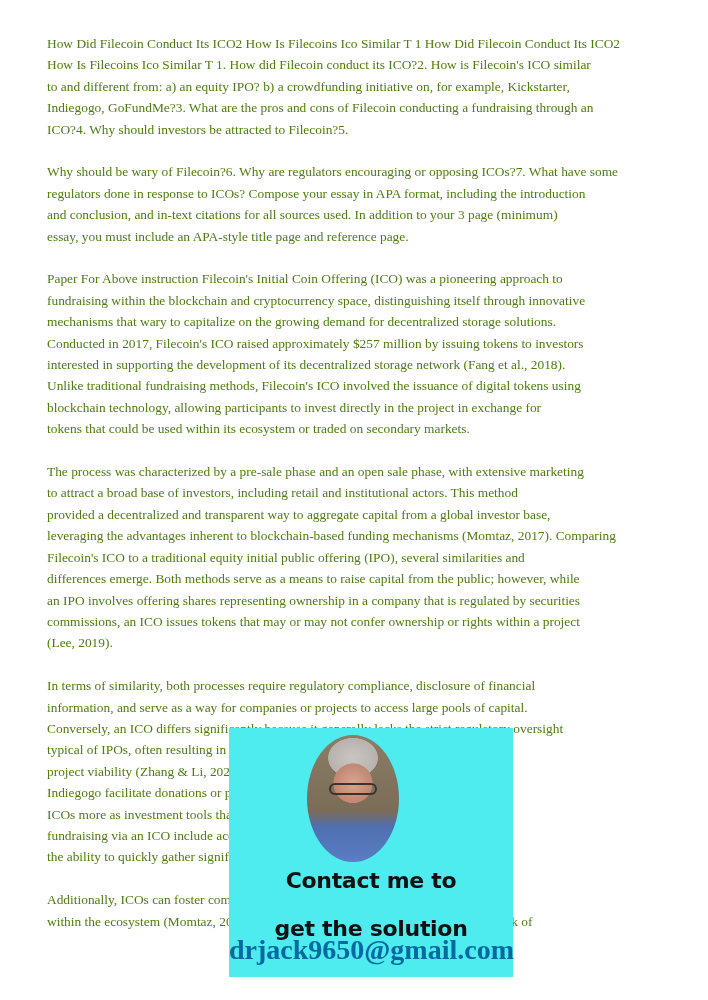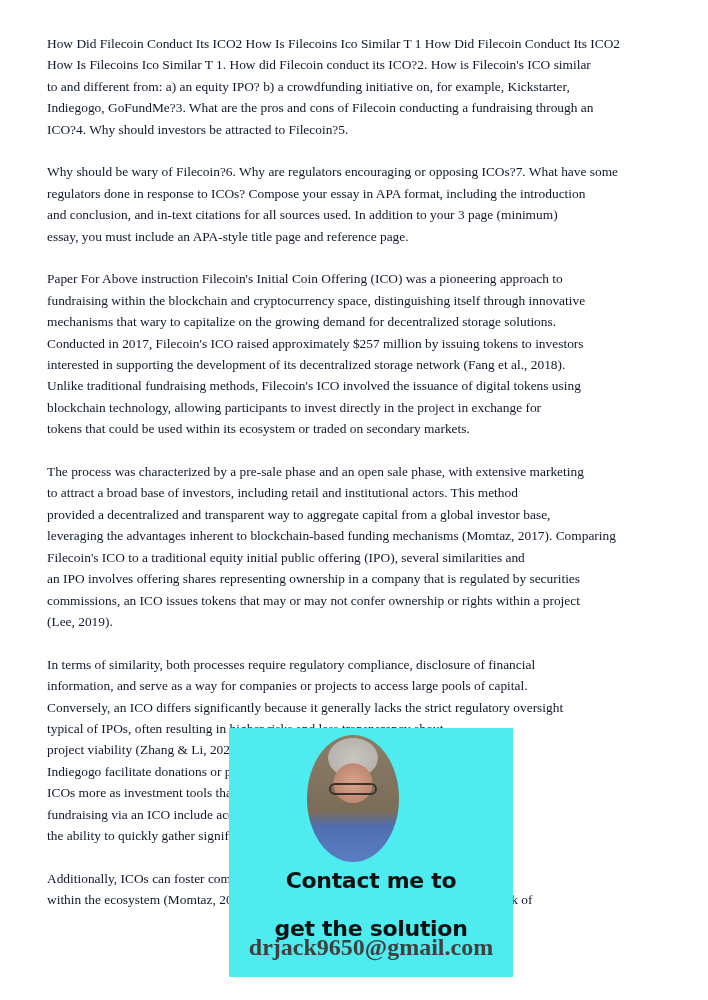--- a/index.html
+++ b/index.html
@@ -1,19 +1,19 @@
 <!DOCTYPE html>
 <html><head>
 <meta charset="utf-8">
 <style>
   html, body { margin: 0; padding: 0; background: #ffffff; }
   body { width: 708px; height: 1000px; position: relative; overflow: hidden; }
   .page {
     position: absolute; left: 47px; top: 33px; width: 640px;
-    font-family: "Liberation Serif", serif; font-size: 13.4px; color: #0f172a;
+    font-family: "Liberation Serif", serif; font-size: 13.4px; color: #4d7c0f;
     line-height: 21.4px;
   }
   .para { margin: 0 0 21.4px 0; }
   .line { display: block; white-space: nowrap; }
   .overlay {
     position: absolute; left: 229px; top: 728px; width: 284px; height: 249px;
     background: #4eebef;
   }
   .portrait {
     position: absolute; left: 78px; top: 7px; width: 92px; height: 127px;
@@ -30,22 +30,22 @@
   }
   .cta1, .cta2 {
     position: absolute; left: 0; width: 100%; text-align: center;
     font-family: "DejaVu Sans", sans-serif; font-weight: bold; color: #111;
     font-size: 22px; letter-spacing: -0.3px;
   }
   .cta1 { top: 140px; }
   .cta2 { top: 188px; }
   .email {
     position: absolute; left: 0; width: 100%; top: 206px; text-align: center;
-    font-family: "Liberation Serif", serif; font-weight: bold; color: #404040;
-    font-size: 24px;
+    font-family: "Liberation Serif", serif; font-weight: bold; color: #0369a1;
+    font-size: 28px;
   }
 </style>
 </head>
 <body>
 
 <div class="page">
   <div class="para">
     <span class="line">How Did Filecoin Conduct Its ICO2 How Is Filecoins Ico Similar T 1 How Did Filecoin Conduct Its ICO2</span>
     <span class="line">How Is Filecoins Ico Similar T 1. How did Filecoin conduct its ICO?2. How is Filecoin's ICO similar</span>
     <span class="line">to and different from: a) an equity IPO? b) a crowdfunding initiative on, for example, Kickstarter,</span>
@@ -67,20 +67,21 @@
     <span class="line">Unlike traditional fundraising methods, Filecoin's ICO involved the issuance of digital tokens using</span>
     <span class="line">blockchain technology, allowing participants to invest directly in the project in exchange for</span>
     <span class="line">tokens that could be used within its ecosystem or traded on secondary markets.</span>
   </div>
   <div class="para">
     <span class="line">The process was characterized by a pre-sale phase and an open sale phase, with extensive marketing</span>
     <span class="line">to attract a broad base of investors, including retail and institutional actors. This method</span>
     <span class="line">provided a decentralized and transparent way to aggregate capital from a global investor base,</span>
     <span class="line">leveraging the advantages inherent to blockchain-based funding mechanisms (Momtaz, 2017). Comparing</span>
     <span class="line">Filecoin's ICO to a traditional equity initial public offering (IPO), several similarities and</span>
+    <span class="line">differences emerge. Both methods serve as a means to raise capital from the public; however, while</span>
     <span class="line">an IPO involves offering shares representing ownership in a company that is regulated by securities</span>
     <span class="line">commissions, an ICO issues tokens that may or may not confer ownership or rights within a project</span>
     <span class="line">(Lee, 2019).</span>
   </div>
   <div class="para">
     <span class="line">In terms of similarity, both processes require regulatory compliance, disclosure of financial</span>
     <span class="line">information, and serve as a way for companies or projects to access large pools of capital.</span>
     <span class="line">Conversely, an ICO differs significantly because it generally lacks the strict regulatory oversight</span>
     <span class="line">typical of IPOs, often resulting in higher risks and less transparency about</span>
     <span class="line">project viability (Zhang &amp; Li, 2020). Crowdfunding platforms like Kickstarter or</span>

